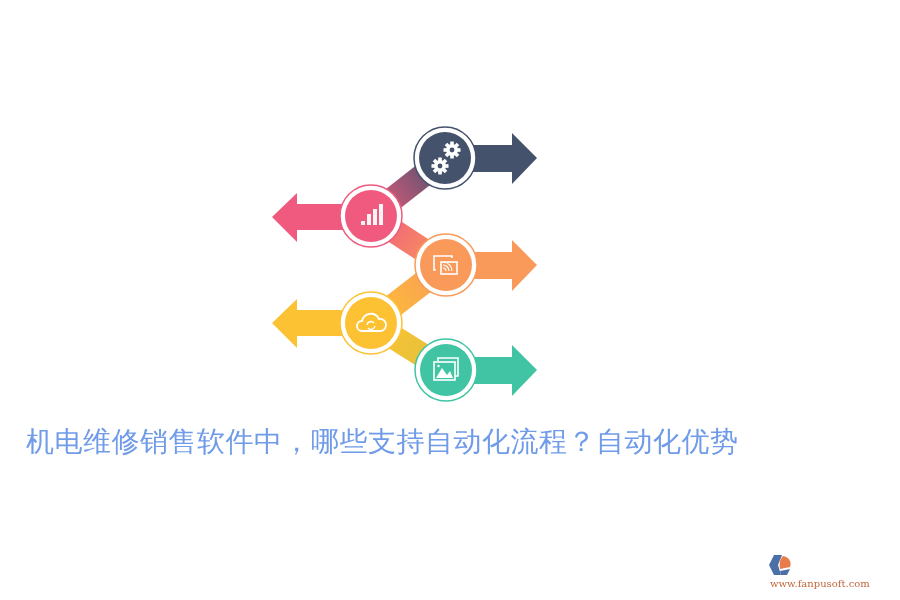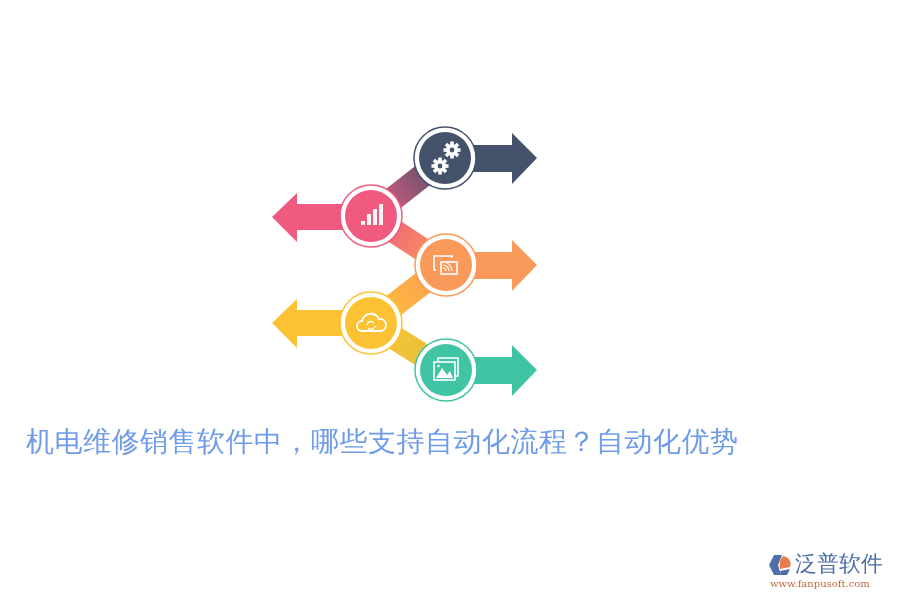--- a/index.html
+++ b/index.html
@@ -179,15 +179,14 @@
 </svg>
 
 <div class="title">机电维修销售软件中，哪些支持自动化流程？自动化优势</div>
 
 <div class="logo">
   <svg class="logo-icon" viewBox="0 0 26 24" xmlns="http://www.w3.org/2000/svg">
     <path d="M6,2 L14,2 L10,12 L13,22 L6,22 L1,12 Z" fill="#4d6fa8"></path>
     <path d="M15,3 C21,4 24,9 22,14 L12,16 C11,10 12,6 15,3 Z" fill="#e87c4a"></path>
     <path d="M12,18 L22,16 L19,22 L13,22 Z" fill="#4d6fa8"></path>
   </svg>
-  <span class="logo-name">泛普软件</span>
   <span class="logo-url">www.fanpusoft.com</span>
 </div>
 
 </body></html>

